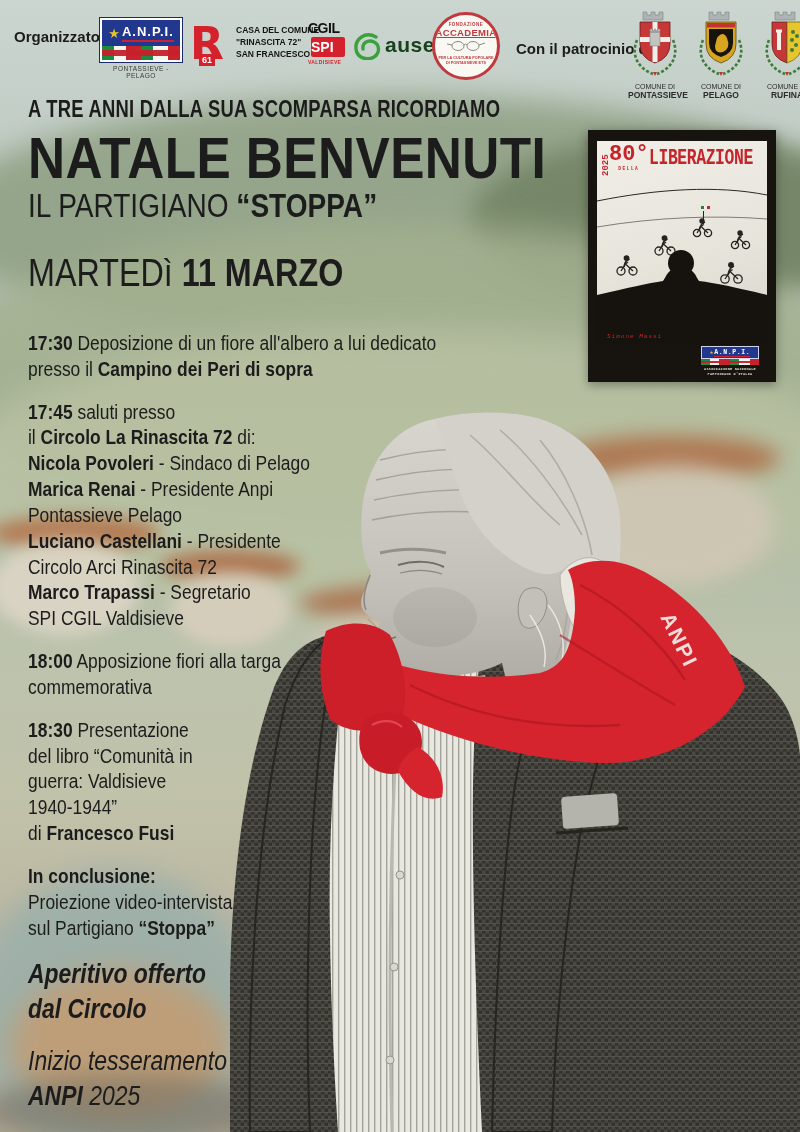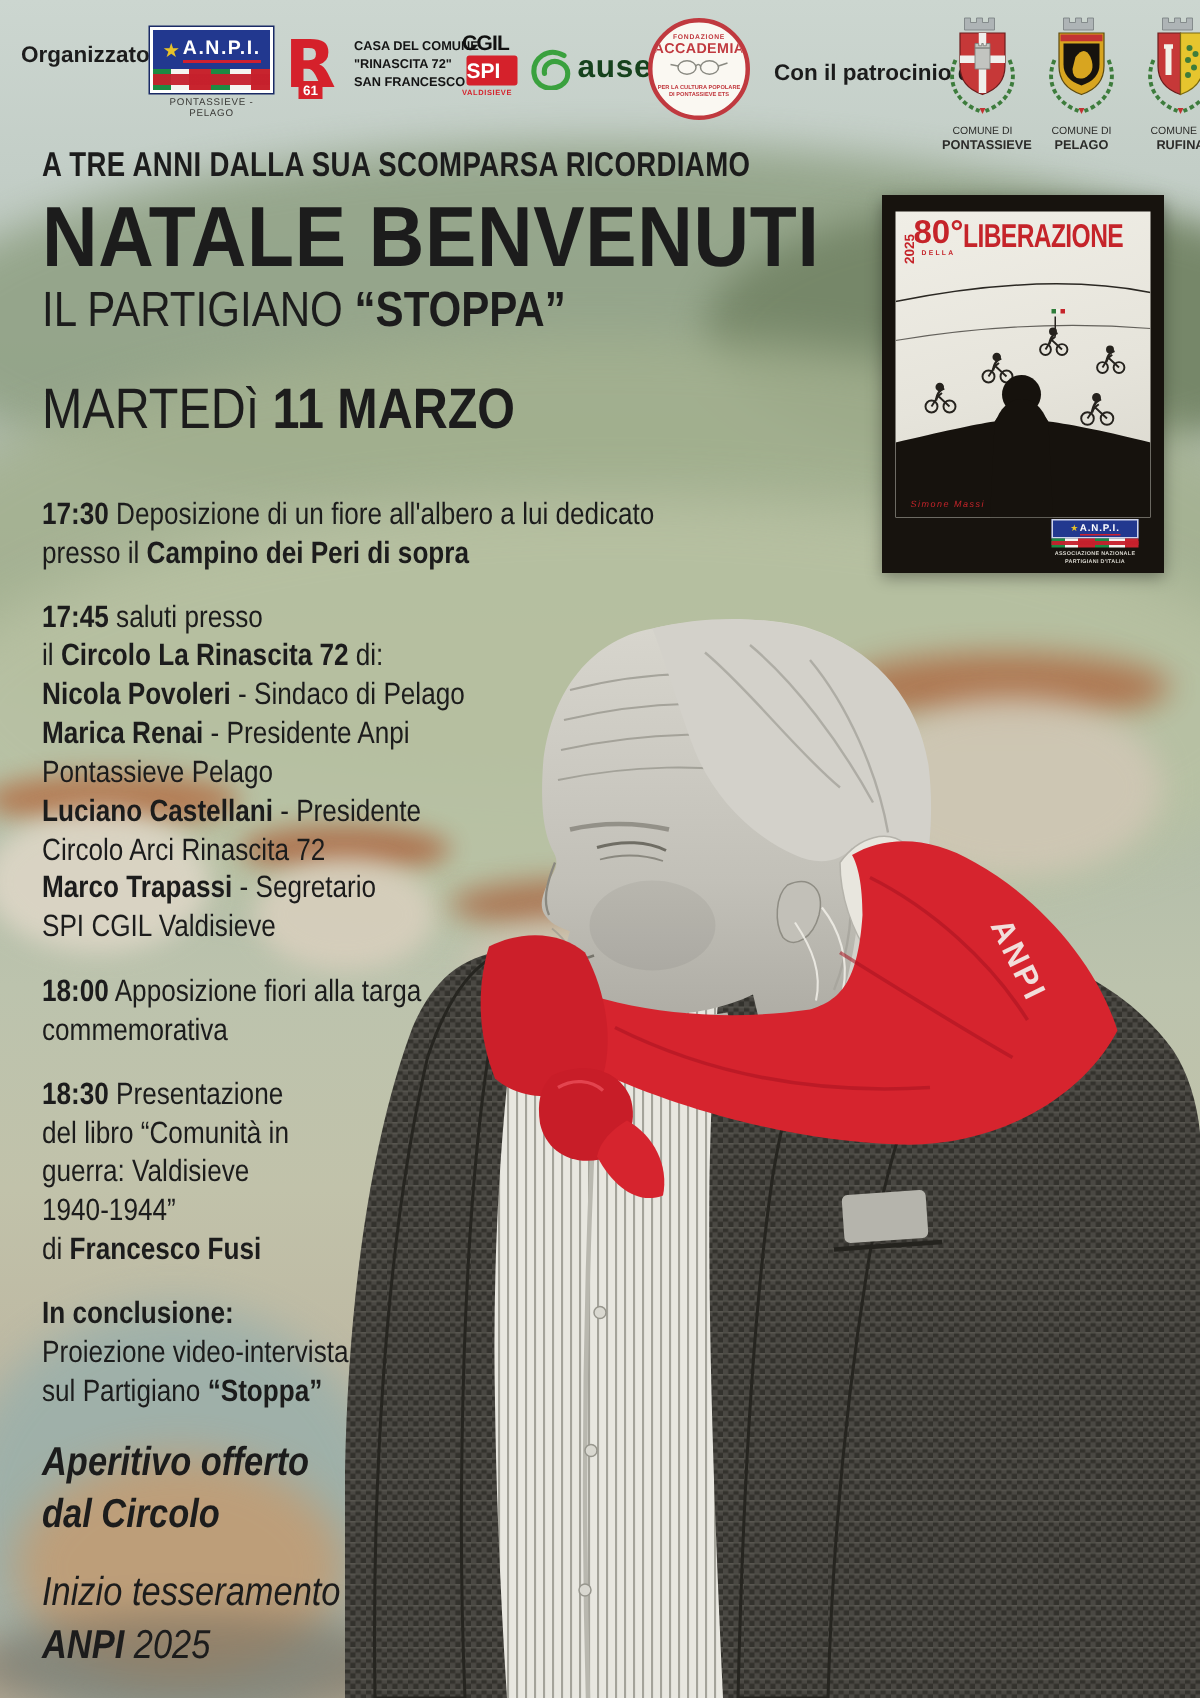--- a/index.html
+++ b/index.html
@@ -32,21 +32,21 @@
   .r72text span{display:block;font-size:8.5px;font-weight:700;color:#141414;line-height:1.3;margin-top:1px;}
   .logo-cgil{position:absolute;left:308px;top:20px;width:40px;}
   .cgil-top{font-size:14px;font-weight:800;letter-spacing:-.5px;color:#111;}
   .spi-box{margin:1px auto 0;width:34px;background:#d5212b;border-radius:2px;color:#fff;font-size:14px;font-weight:800;line-height:20px;}
   .cgil-cap{display:block;font-size:5px;color:#d5212b;font-weight:700;margin-top:2px;letter-spacing:.4px;}
   .logo-auser{position:absolute;left:352px;top:30px;display:flex;align-items:center;gap:3px;}
   .auser-name{font-size:21px;font-weight:700;color:#16421d;letter-spacing:.5px;}
   .logo-accademia{position:absolute;left:432px;top:12px;width:68px;height:68px;border:3px solid #c0393f;border-radius:50%;
       background:#faf8f2;box-sizing:border-box;text-align:center;overflow:hidden;}
   .acc-top{display:block;font-size:4.5px;color:#c0393f;font-weight:700;margin-top:7px;letter-spacing:.5px;}
-  .acc-name{display:block;font-size:9.5px;color:#c0393f;font-weight:800;letter-spacing:.3px;}
+  .acc-name{display:block;font-size:9.5px;color:#c0393f;font-weight:800;letter-spacing:.3px;text-decoration:underline;}
   .acc-cap{display:block;font-size:3.8px;color:#c0393f;font-weight:700;line-height:1.4;}
   .crests{position:absolute;left:628px;top:8px;display:flex;gap:12px;z-index:6;}
   .crest{width:54px;text-align:center;}
   .crest .l1{display:block;font-size:7px;color:#2c2c2a;margin-top:1px;}
   .crest .l2{display:block;font-size:8.5px;font-weight:700;color:#2c2c2a;}
   
   .titleblock{position:absolute;left:28px;top:96px;width:640px;z-index:6;}
   .kicker{font-size:23px;font-weight:600;letter-spacing:.3px;width:125%;}
   .bigname{font-size:57px;font-weight:800;line-height:1.02;margin:7px 0 2px;width:115%;letter-spacing:.5px;}
   .subtitle{font-size:33px;font-weight:400;width:120%;}
@@ -55,21 +55,21 @@
   .dateline b{font-weight:800;}
   
   .schedule{position:absolute;left:28px;top:330px;width:540px;z-index:6;font-size:20.5px;line-height:1.26;}
   .schedule p{margin:0 0 17px;white-space:pre-line;}
   .schedule b{font-weight:700;}
   .aperitivo{font-weight:700;font-style:italic;font-size:27px;line-height:1.28;margin:6px 0 18px !important;}
   .tess{font-style:italic;font-size:27px;line-height:1.28;}
   .tess b{font-weight:700;}
   
   .lib-poster{position:absolute;left:588px;top:130px;width:188px;height:252px;background:#17130e;z-index:5;
-      box-shadow:0 3px 10px rgba(0,0,0,.35);}
+      box-shadow:0 3px 10px rgba(0,0,0,.35);font-family:Liberation Mono, monospace;}
   .lib-inner{position:absolute;left:9px;right:9px;top:11px;bottom:37px;background:linear-gradient(165deg,#f0eee6 0%,#e6e4db 55%,#d8d6cc 100%);overflow:hidden;}
   .lib-titlerow{position:absolute;left:4px;top:4px;right:2px;display:flex;align-items:flex-start;}
   .lib-year{font-size:9px;font-weight:800;color:#c5242a;transform:rotate(-90deg) translate(-13px,0);transform-origin:center;width:10px;margin-top:8px;}
   .lib-80col{display:flex;flex-direction:column;align-items:center;margin-left:-2px;}
   .lib-80{font-size:22px;font-weight:800;color:#c5242a;line-height:.95;}
   .lib-della{font-size:4.5px;font-weight:700;color:#c5242a;letter-spacing:1.5px;}
   .lib-title{font-size:21px;font-weight:700;color:#c5242a;letter-spacing:-.5px;transform:scale(.78,1.05);transform-origin:0 0;margin-top:1px;}
   .lib-art{position:absolute;left:0;top:30px;width:170px;height:174px;}
   .lib-sig{position:absolute;left:10px;bottom:5px;font-size:6px;font-style:italic;color:#c5242a;letter-spacing:1px;}
   .lib-bottom{position:absolute;left:9px;right:9px;bottom:3px;height:33px;display:flex;flex-direction:column;align-items:flex-end;justify-content:flex-start;}

